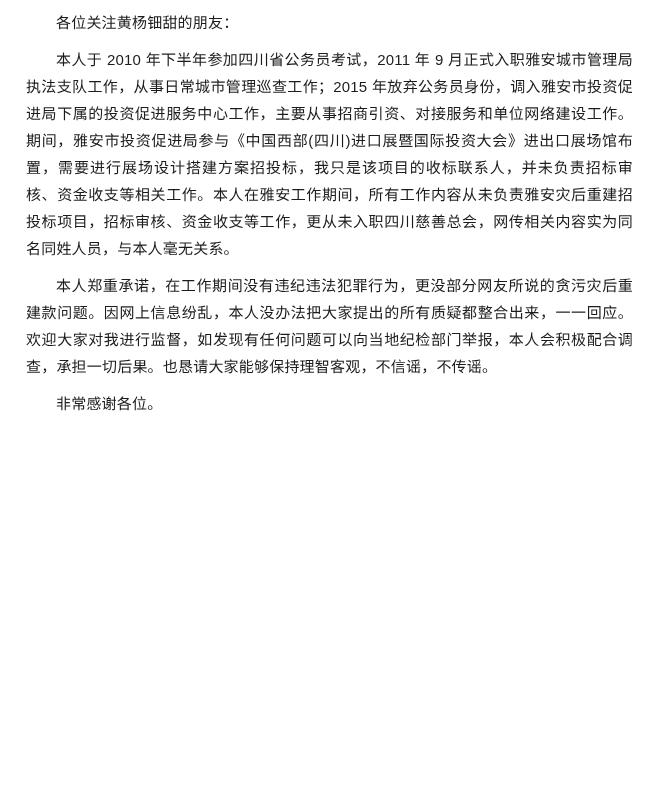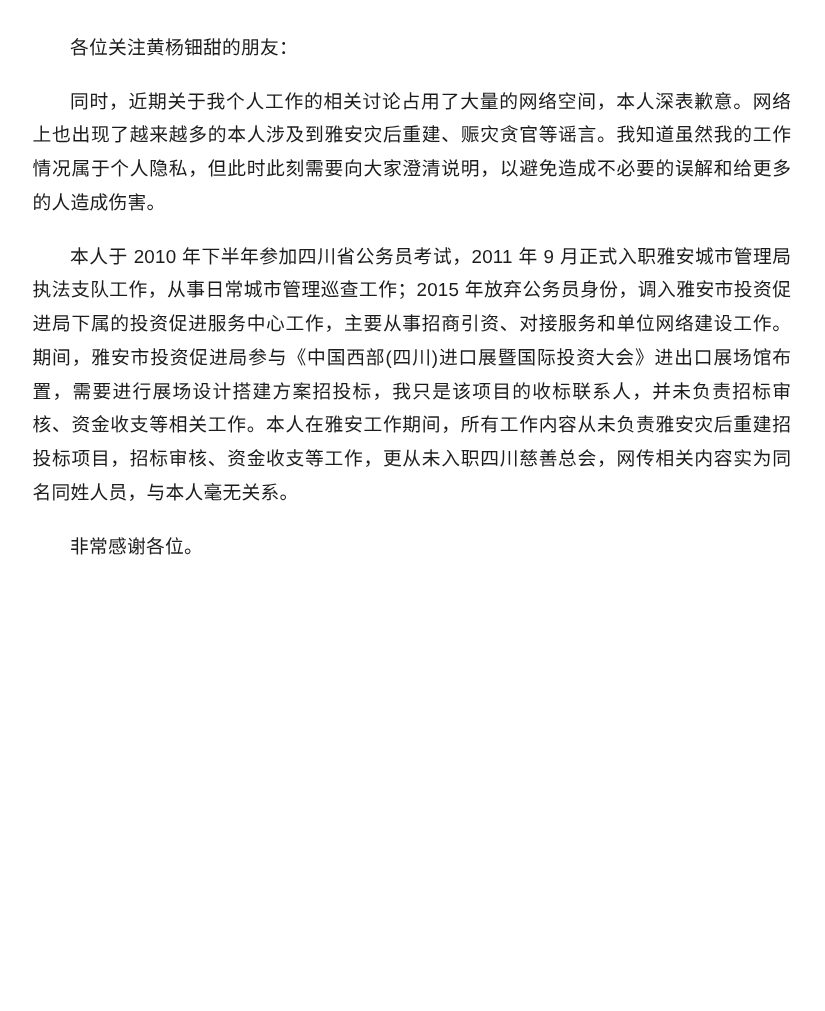--- a/index.html
+++ b/index.html
@@ -21,29 +21,29 @@
     color: #1c1c1c;
     font-family: "Liberation Sans", "DejaVu Sans", sans-serif;
     font-size: 15px;
     line-height: 27px;
     text-align: justify;
     text-justify: inter-ideograph;
     letter-spacing: 0.2px;
     -webkit-font-smoothing: antialiased;
   }
   .para {
-    margin: 16px 0 10px 0;
+    margin: 0 0 10px 0;
     text-indent: 2em;
     word-break: break-all;
   }
   .para:last-child {
     margin-bottom: 0;
   }
 </style>
 </head>
 <body>
 
 <div class="page">
   <p class="para">各位关注黄杨钿甜的朋友：</p>
-  <p class="para">同时，近期关于我个人工作的相关讨论占用了大量的网络空间，本人深表歉意。网络上也出现了越来越多的本人涉及到雅安灾后重建、赈灾贪官等谣言。我知道虽然我的工作情况属于个人隐私，但此时此刻需要向大家澄清说明，以避免造成不必要的误解和给更多的人造成伤害。</p>
   <p class="para">本人于 2010 年下半年参加四川省公务员考试，2011 年 9 月正式入职雅安城市管理局执法支队工作，从事日常城市管理巡查工作；2015 年放弃公务员身份，调入雅安市投资促进局下属的投资促进服务中心工作，主要从事招商引资、对接服务和单位网络建设工作。期间，雅安市投资促进局参与《中国西部(四川)进口展暨国际投资大会》进出口展场馆布置，需要进行展场设计搭建方案招投标，我只是该项目的收标联系人，并未负责招标审核、资金收支等相关工作。本人在雅安工作期间，所有工作内容从未负责雅安灾后重建招投标项目，招标审核、资金收支等工作，更从未入职四川慈善总会，网传相关内容实为同名同姓人员，与本人毫无关系。</p>
+  <p class="para">本人郑重承诺，在工作期间没有违纪违法犯罪行为，更没部分网友所说的贪污灾后重建款问题。因网上信息纷乱，本人没办法把大家提出的所有质疑都整合出来，一一回应。欢迎大家对我进行监督，如发现有任何问题可以向当地纪检部门举报，本人会积极配合调查，承担一切后果。也恳请大家能够保持理智客观，不信谣，不传谣。</p>
   <p class="para">非常感谢各位。</p>
 </div>
 
 </body></html>

